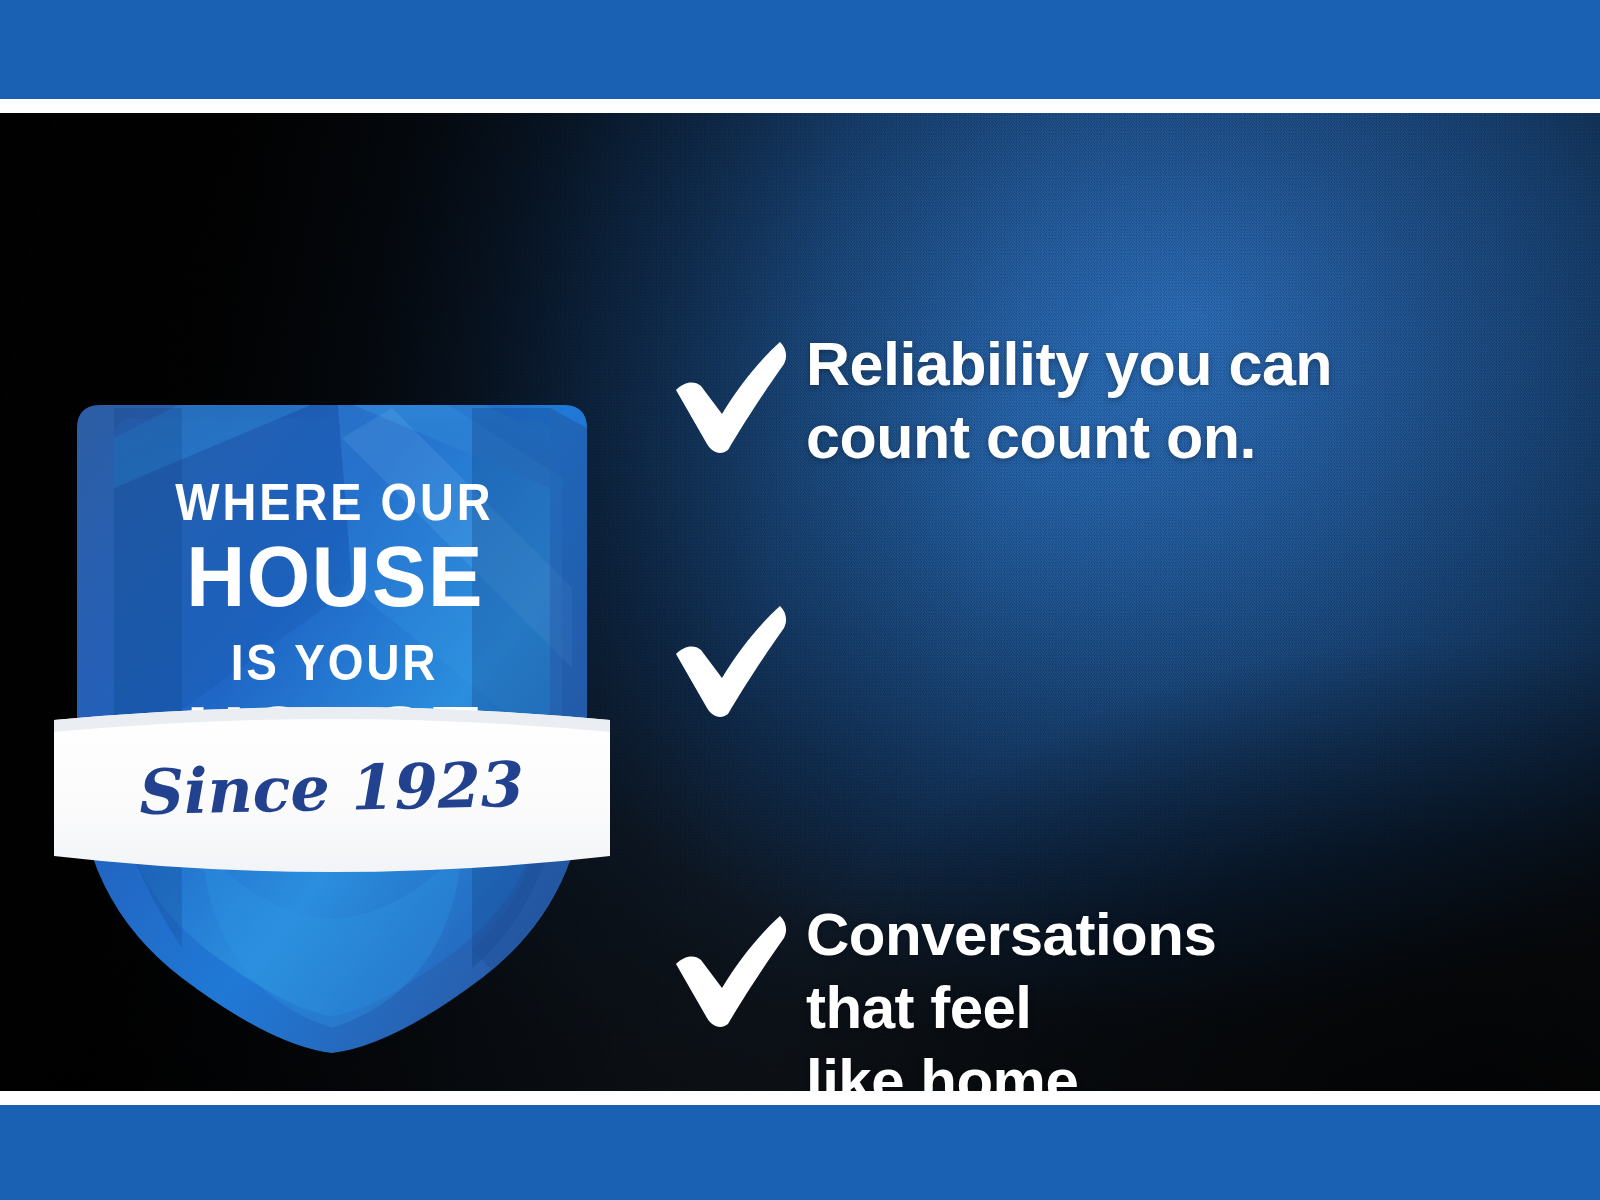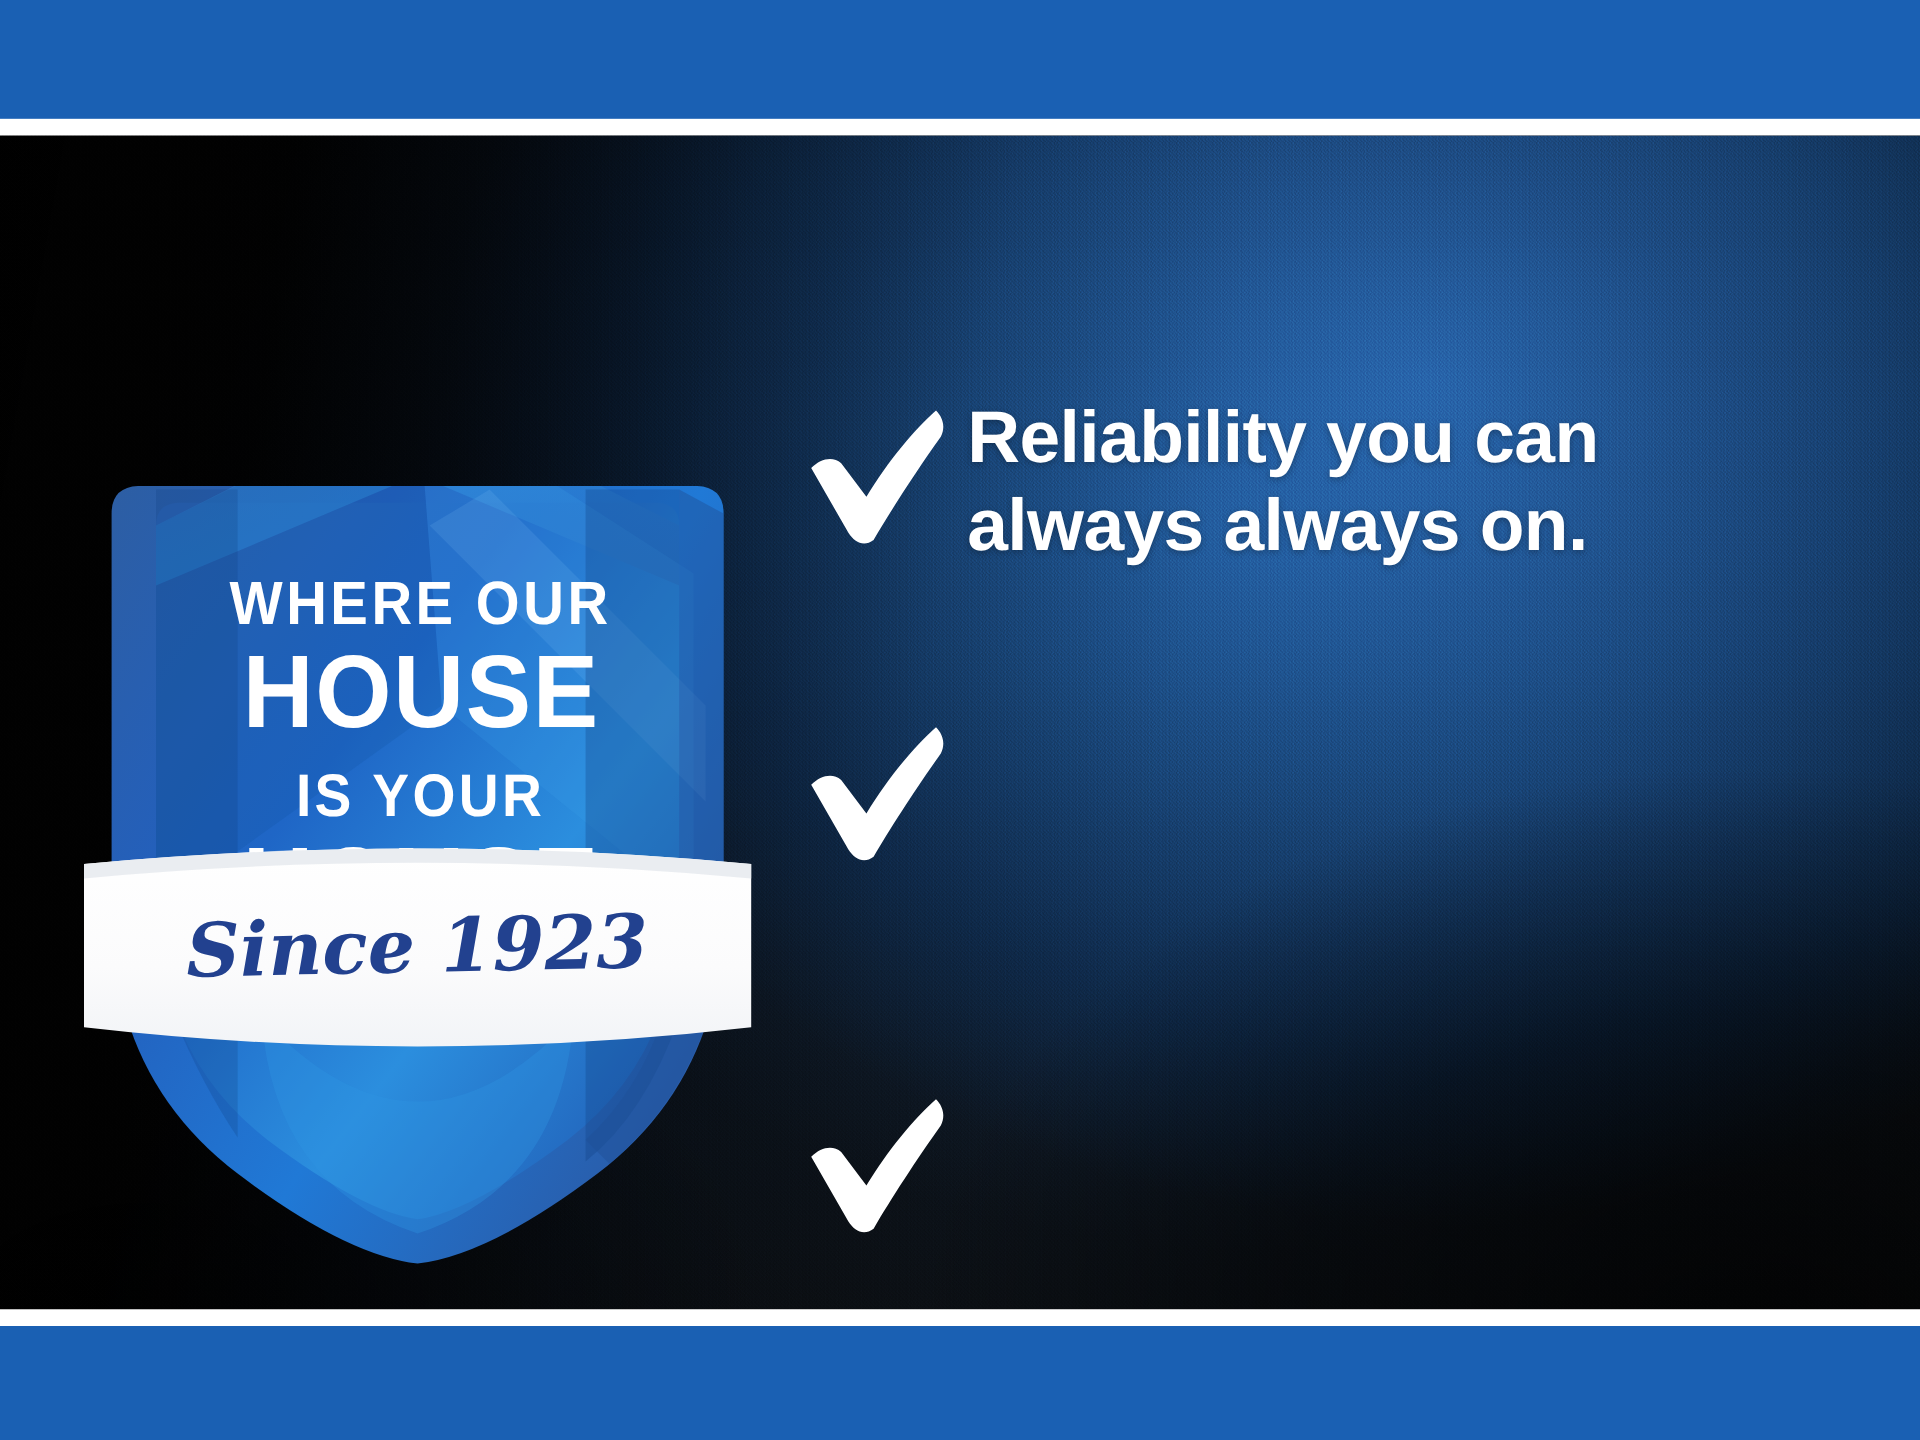--- a/index.html
+++ b/index.html
@@ -49,21 +49,21 @@
   #panel-noise{
     position:absolute;inset:0;opacity:.34;mix-blend-mode:overlay;
     background-image:
       repeating-linear-gradient(37deg, rgba(255,255,255,.22) 0 1px, rgba(0,0,0,.22) 1px 2px),
       repeating-linear-gradient(113deg, rgba(255,255,255,.18) 0 1px, rgba(0,0,0,.18) 1px 2px),
       repeating-linear-gradient(71deg, rgba(255,255,255,.12) 0 1px, rgba(0,0,0,.14) 1px 3px);
     background-size:3px 3px,4px 4px,5px 5px;
   }
 
   
-  #logo{position:absolute;left:68px;top:175px;width:560px;height:790px;}
+  #logo{position:absolute;left:52px;top:175px;width:560px;height:790px;}
   #logo svg{display:block;width:100%;height:100%;}
 
   
   #bullets{position:absolute;left:670px;top:105px;width:880px;}
   .bullet{position:absolute;display:flex;align-items:flex-start;}
   #bullet-0{top:110px;}
   #bullet-1{top:370px;}
   #bullet-2{top:680px;}
 
   .check{flex:0 0 auto;width:122px;height:118px;margin-right:14px;}
@@ -184,41 +184,44 @@
 
       <div class="bullet" id="bullet-0">
         <span class="check">
           <svg viewBox="0 0 122 118" xmlns="http://www.w3.org/2000/svg">
             <path d="M6,52 C14,44 24,42 31,48 L52,76 C70,46 92,20 110,4
                      C116,10 118,18 114,26 C94,54 72,88 58,112
                      C50,118 42,114 37,106 Z" fill="#ffffff"></path>
           </svg>
         </span>
         <span class="bullet-text">Reliability you can
-always always on.</span>
+count count on.</span>
       </div>
 
       <div class="bullet" id="bullet-1">
         <span class="check">
           <svg viewBox="0 0 122 118" xmlns="http://www.w3.org/2000/svg">
             <path d="M6,52 C14,44 24,42 31,48 L52,76 C70,46 92,20 110,4
                      C116,10 118,18 114,26 C94,54 72,88 58,112
                      C50,118 42,114 37,106 Z" fill="#ffffff"></path>
           </svg>
         </span>
       </div>
 
       <div class="bullet" id="bullet-2">
         <span class="check">
           <svg viewBox="0 0 122 118" xmlns="http://www.w3.org/2000/svg">
             <path d="M6,52 C14,44 24,42 31,48 L52,76 C70,46 92,20 110,4
                      C116,10 118,18 114,26 C94,54 72,88 58,112
                      C50,118 42,114 37,106 Z" fill="#ffffff"></path>
           </svg>
         </span>
+        <span class="bullet-text">Conversations
+that feel
+like home.</span>
       </div>
 
     </div>
   </div>
 
   <div id="bar-bottom" class="brand-bar" style="background: rgb(26, 96, 179);"></div>
 
 </div>
 
 </body></html>

